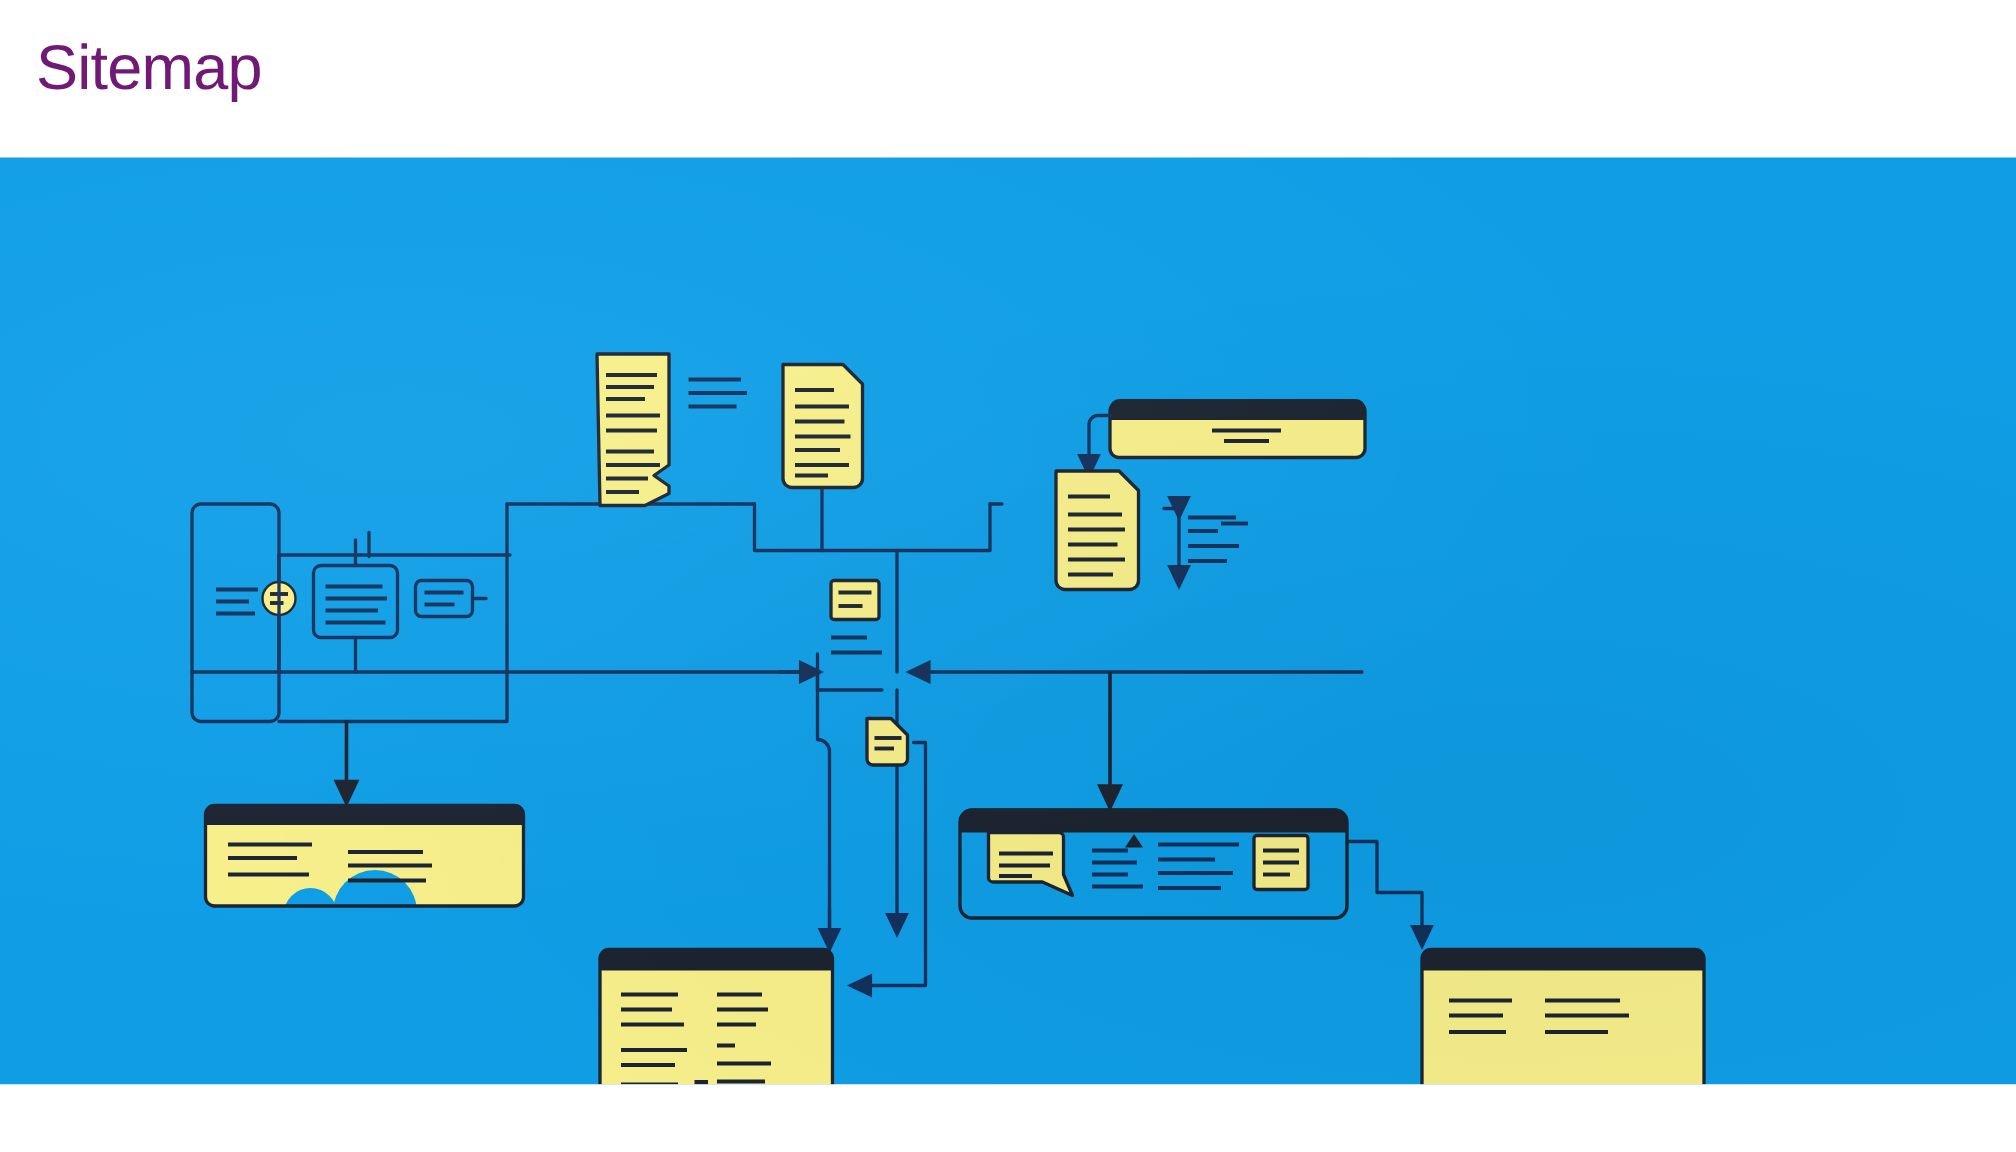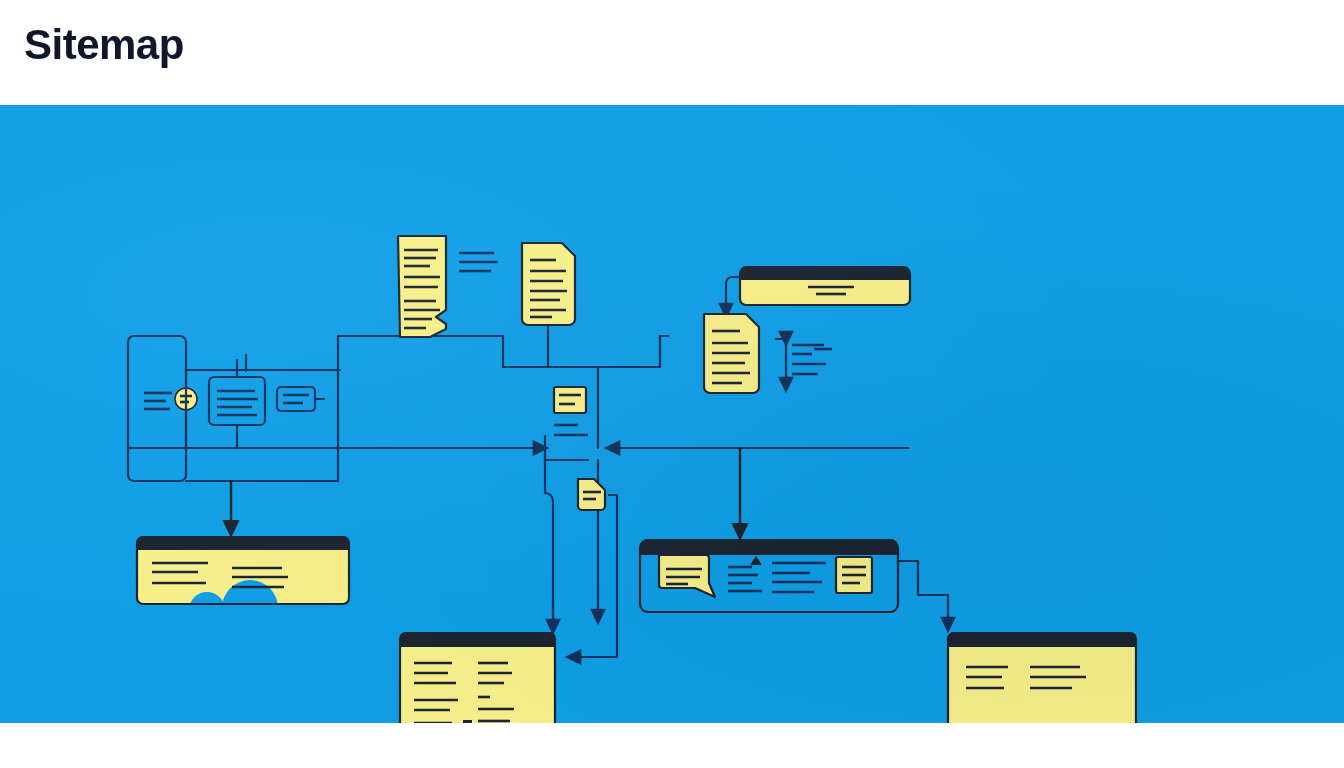--- a/index.html
+++ b/index.html
@@ -22,22 +22,22 @@
     left: 0; top: 0;
     width: 1344px;
     height: 105px;
     background: #ffffff;
   }
   #page-title {
     position: absolute;
     left: 24px;
     top: 24px;
     font-size: 42px;
-    font-weight: bold;
-    color: #0f172a;
+    font-weight: normal;
+    color: #701a75;
     letter-spacing: -0.5px;
     line-height: 1;
   }
   #canvas-wrap {
     position: absolute;
     left: 0;
     top: 105px;
     width: 1344px;
     height: 618px;
     background: #0f9ee6;

